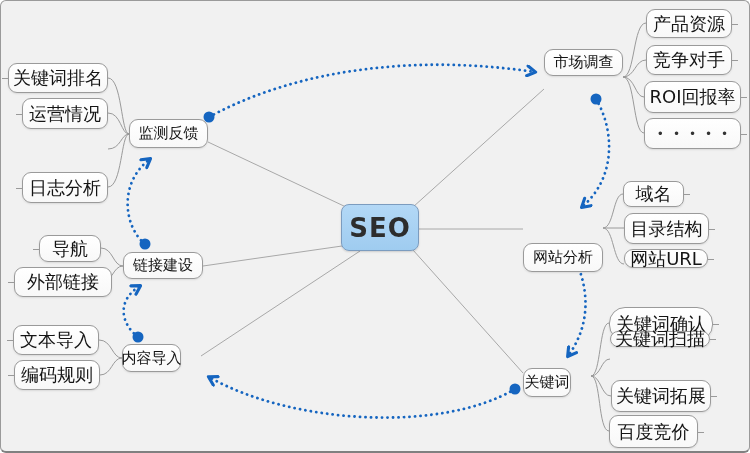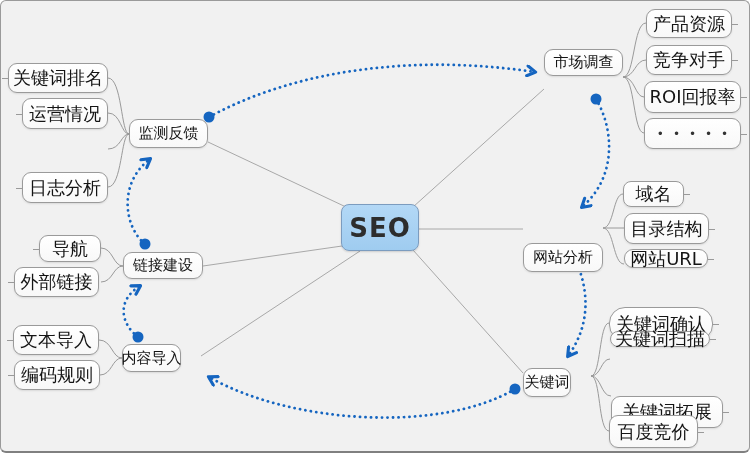--- a/index.html
+++ b/index.html
@@ -120,22 +120,22 @@
   <div class="box tick-r" style="left:645px;top:44px;width:86px;height:30px;">竞争对手</div>
   <div class="box tick-r" style="left:643px;top:80px;width:97px;height:32px;">ROI回报率</div>
   <div class="box tick-r dots-label" style="left:643px;top:117px;width:97px;height:31px;">•••••</div>
 
   <div class="box tick-r" style="left:622px;top:180px;width:61px;height:26px;border-radius:8px;">域名</div>
   <div class="box tick-r" style="left:623px;top:212px;width:85px;height:31px;">目录结构</div>
   <div class="box tick-r" style="left:623px;top:248px;width:84px;height:19px;">网站URL</div>
 
   <div class="box tick-r" style="left:608px;top:306px;width:104px;height:34px;border-radius:16px;">关键词确认</div>
   <div class="box tick-r" style="left:609px;top:330px;width:100px;height:16px;">关键词扫描</div>
-  <div class="box tick-r" style="left:610px;top:379px;width:112px;height:32px;margin-top:16px;">关键词拓展</div>
+  <div class="box tick-r" style="left:610px;top:379px;width:100px;height:32px;">关键词拓展</div>
   <div class="box tick-r" style="left:608px;top:414px;width:89px;height:33px;">百度竞价</div>
 
   <div class="box tick-l" style="left:13px;top:359px;width:86px;height:30px;">编码规则</div>
   <div class="box tick-l" style="left:12px;top:324px;width:86px;height:30px;">文本导入</div>
 
   <div class="box tick-l" style="left:38px;top:234px;width:62px;height:27px;">导航</div>
-  <div class="box tick-l" style="left:13px;top:266px;width:85px;height:30px;">外部链接</div>
+  <div class="box tick-l" style="left:13px;top:266px;width:98px;height:30px;">外部链接</div>
 
 </div>
 
 </body></html>

